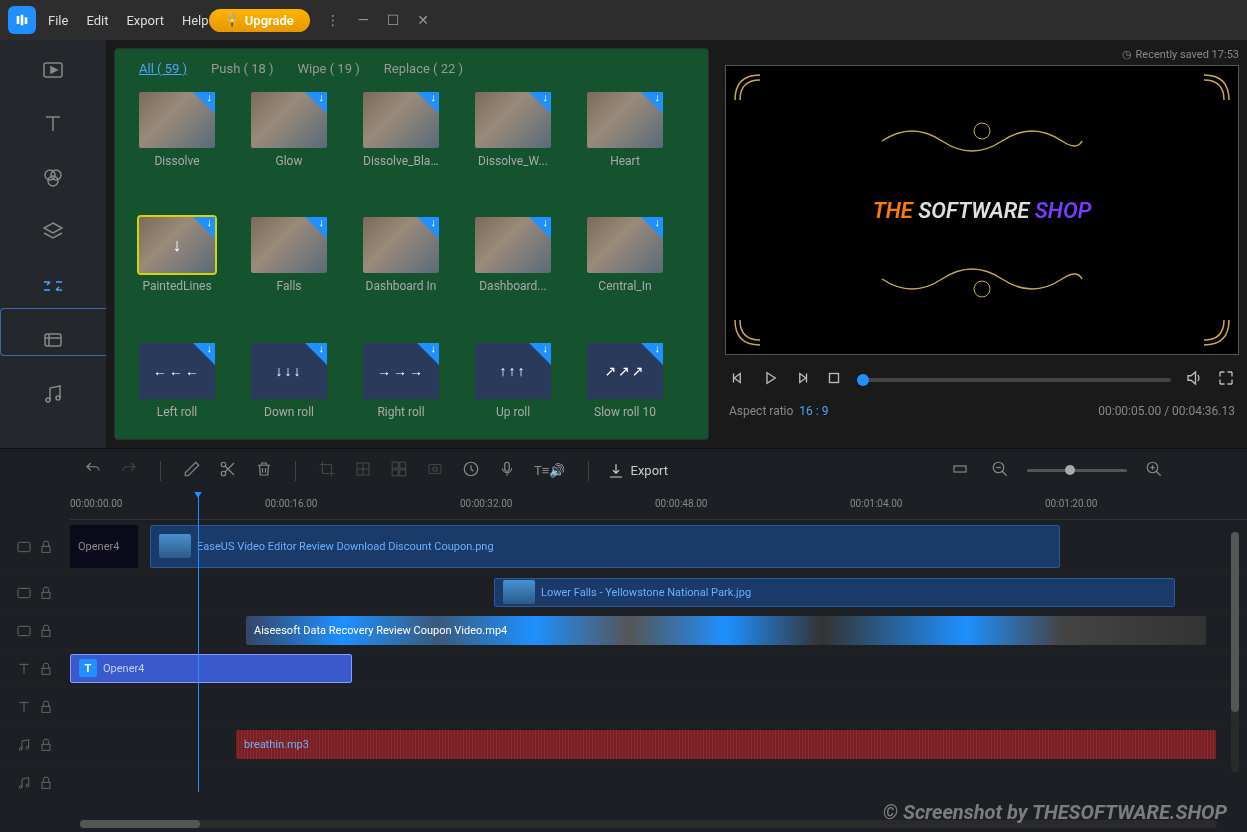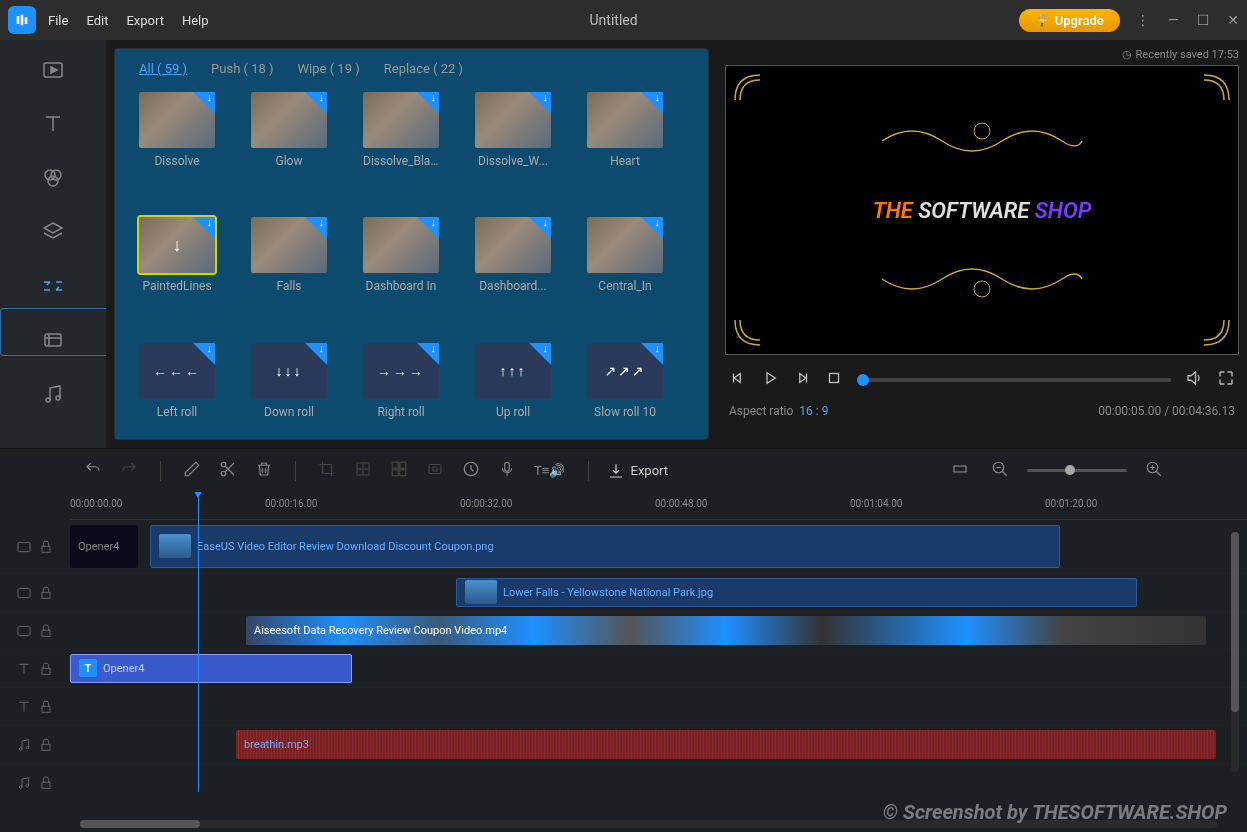--- a/index.html
+++ b/index.html
@@ -19,21 +19,21 @@
 
 
 .main-area { display: flex; height: 408px; }
 .left-sidebar { width: 106px; background: #24272b; display: flex; flex-direction: column; align-items: center; padding-top: 16px; gap: 26px; position: relative; }
 .sidebar-icon { width: 28px; height: 28px; color: #888; cursor: pointer; display: flex; align-items: center; justify-content: center; }
 .sidebar-icon.active { color: #4da3ff; }
 .sidebar-icon svg { width: 24px; height: 24px; stroke: currentColor; fill: none; stroke-width: 1.5; }
 .sidebar-divider { position: absolute; left: 0; top: 268px; width: 106px; height: 48px; border: 1px solid #3a6da8; border-right: none; border-radius: 4px 0 0 4px; }
 
 
-.panel { flex: 1; background: #0c4a6e; border: 1px solid #2a3038; border-radius: 4px; margin: 8px; padding: 12px 16px; overflow: hidden; position: relative; }
+.panel { flex: 1; background: #14532d; border: 1px solid #2a3038; border-radius: 4px; margin: 8px; padding: 12px 16px; overflow: hidden; position: relative; }
 .panel-tabs { display: flex; gap: 24px; margin-bottom: 16px; padding-left: 8px; }
 .panel-tab { color: #999; cursor: pointer; font-size: 13px; }
 .panel-tab.active { color: #4da3ff; text-decoration: underline; }
 .grid { display: grid; grid-template-columns: repeat(5, 76px); gap: 36px 36px; padding-left: 8px; height: 340px; overflow-y: auto; }
 .grid::-webkit-scrollbar { width: 6px; }
 .grid::-webkit-scrollbar-thumb { background: #555; border-radius: 3px; }
 .trans-item { text-align: center; cursor: pointer; }
 .thumb { width: 76px; height: 56px; background: linear-gradient(135deg, #7a6a5a 0%, #9a8a7a 40%, #5a6a7a 100%); position: relative; border-radius: 2px; margin-bottom: 6px; }
 .thumb.dark { background: #2a3a5a; display: flex; align-items: center; justify-content: center; }
 .thumb.selected { outline: 2px solid #d4d400; }
@@ -111,21 +111,20 @@
         <rect x="10" y="4" width="4" height="16" fill="#fff"></rect>
         <rect x="16" y="8" width="4" height="10" fill="#fff"></rect>
       </svg>
   </div>
   <div class="menu-items">
     <span class="menu-item">File</span>
     <span class="menu-item">Edit</span>
     <span class="menu-item">Export</span>
     <span class="menu-item">Help</span>
   </div>
-  <div class="title-center">Untitled</div>
   <div class="titlebar-right">
     <div class="upgrade-btn">
       <span>🔒</span>
       <span>Upgrade</span>
     </div>
     <div class="win-controls">
       <span class="win-btn">⋮</span>
       <span class="win-btn">—</span>
       <span class="win-btn">☐</span>
       <span class="win-btn">✕</span>
@@ -462,21 +461,21 @@
       <div class="track-head">
         <svg viewBox="0 0 24 24">
             <rect x="3" y="5" width="18" height="14" rx="2"></rect>
           </svg>
         <svg class="lock-icon" viewBox="0 0 24 24">
             <rect x="6" y="11" width="12" height="9"></rect>
             <path d="M8 11V7a4 4 0 018 0v4"></path>
           </svg>
       </div>
       <div class="track-body">
-        <div class="clip clip-blue" style="left:386px;width:681px">
+        <div class="clip clip-blue" style="left:424px;width:681px">
           <div class="clip-img-thumb"></div>
           <span>Lower Falls - Yellowstone National Park.jpg</span>
         </div>
       </div>
     </div>
 
     <div class="track">
       <div class="track-head">
         <svg viewBox="0 0 24 24">
             <rect x="3" y="5" width="18" height="14" rx="2"></rect>

